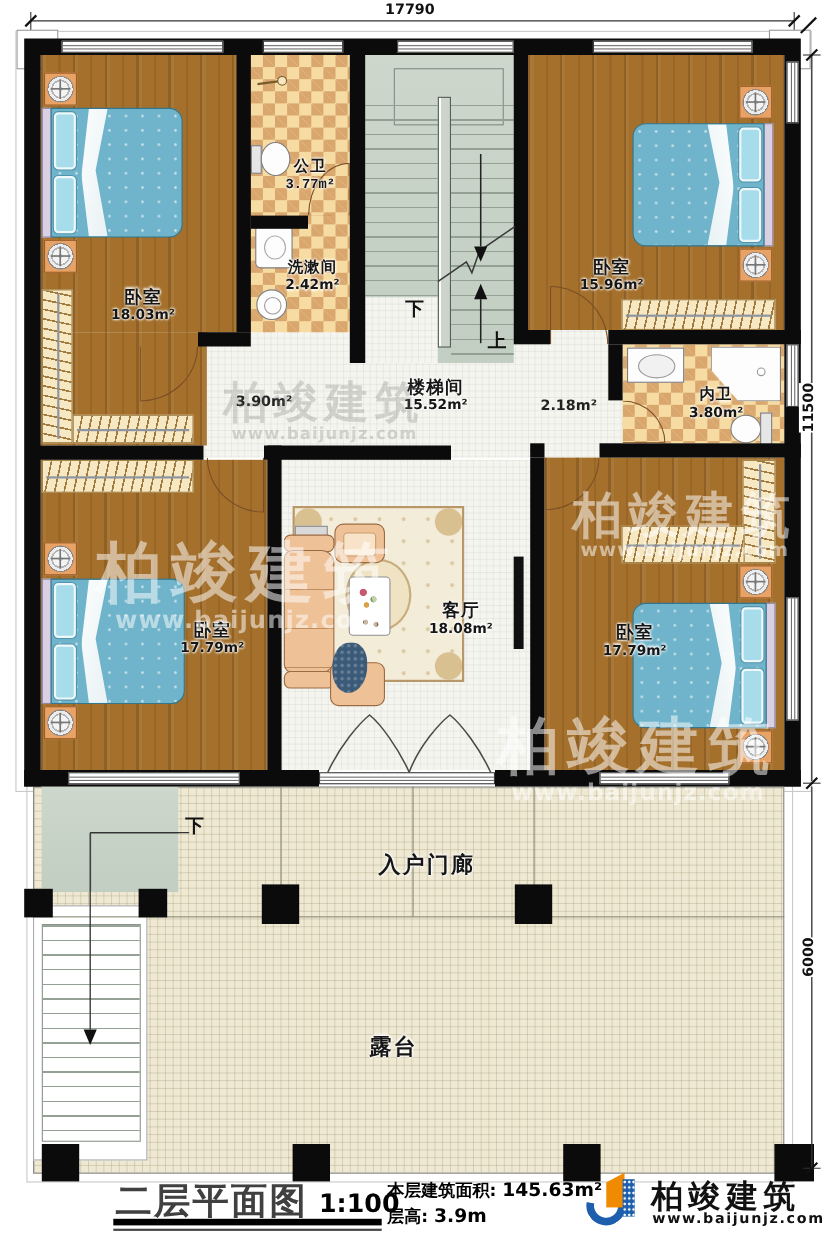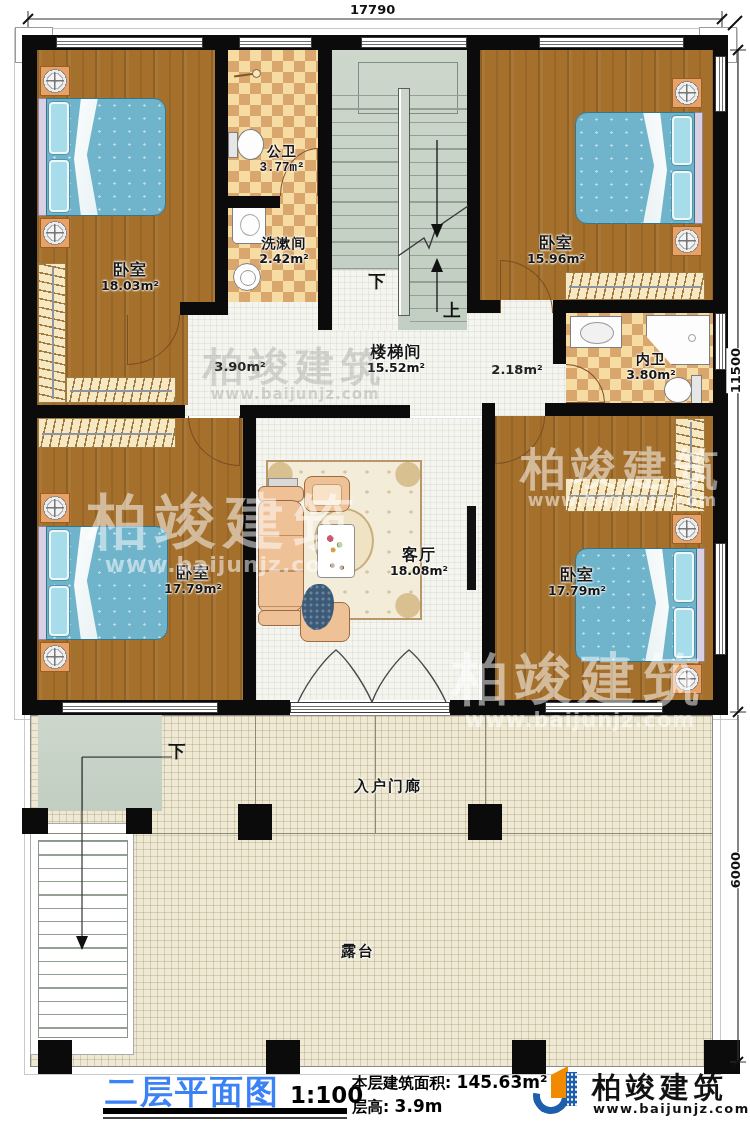--- a/index.html
+++ b/index.html
@@ -28,21 +28,21 @@
   .win-h::before{top:32%;} .win-h::after{top:64%;}
   .win-v::before,.win-v::after{content:'';position:absolute;top:0;bottom:0;width:1px;background:#6e6e6e;}
   .win-v::before{left:32%;} .win-v::after{left:64%;}
   .door{position:absolute;border:0 solid #7a4e26;box-sizing:border-box;background:transparent;}
   .rlabel{position:absolute;transform:translate(-50%,-50%);text-align:center;font-weight:bold;color:#161616;
     text-shadow:0 1px 2px rgba(255,255,255,.9),0 -1px 2px rgba(255,255,255,.9),1px 0 2px rgba(255,255,255,.9);
     white-space:nowrap;line-height:1.12;}
   .rname{font-size:16px;letter-spacing:1px;display:block;}
   .rarea{font-size:12.5px;display:block;}
   .sm .rname{font-size:14px;}
-  .solo{font-size:15px;letter-spacing:2px;text-align:center;}
+  .solo{font-size:20px;letter-spacing:2px;text-align:center;}
   .hnum{position:absolute;transform:translate(-50%,-50%);font-weight:bold;font-size:13px;color:#222;}
   .stair-lab{position:absolute;transform:translate(-50%,-50%);font-weight:bold;font-size:17px;color:#111;}
   .bed{position:absolute;}
   .bed .hb{position:absolute;left:0;top:0;width:9px;height:100%;background:#d9d0e3;border:1px solid #8f87a0;box-sizing:border-box;}
   .bed .mat{position:absolute;left:8px;top:0;right:0;bottom:0;background:#6fb4ca;border:1px solid #35768d;border-radius:0 12px 12px 0;
     background-image:radial-gradient(rgba(255,255,255,.55) 1px,transparent 1.6px);background-size:15px 13px;box-sizing:border-box;}
   .bed .pw{position:absolute;left:11px;width:20px;height:44%;background:#a7dcea;border:2px solid #eef8fb;box-shadow:0 0 0 1px #4f95ab;border-radius:4px;box-sizing:border-box;}
   .bed .pw1{top:4px;} .bed .pw2{bottom:4px;}
   .bed .fold{position:absolute;left:36px;top:1px;bottom:1px;width:34px;background:linear-gradient(100deg,#ffffff,#e8f1f3);
     clip-path:polygon(20% 0,70% 0,38% 48%,70% 100%,20% 100%,0 52%);opacity:.97;}
@@ -59,21 +59,21 @@
   .wd-v::after{content:'';position:absolute;top:3px;bottom:3px;left:50%;width:1.6px;background:#8f959e;}
   .white-fixture{position:absolute;background:#fdfdfd;border:1px solid #7e7e7e;box-sizing:border-box;}
   .wm{position:absolute;text-align:center;font-weight:bold;pointer-events:none;line-height:1.05;}
   .wm .big{display:block;letter-spacing:6px;}
   .wm .url{display:block;letter-spacing:1px;}
   .wm-white{color:rgba(255,255,255,.52);}
   .wm-gray{color:rgba(110,110,110,.26);}
   .dimlabel{position:absolute;background:#fff;font-size:13px;font-weight:bold;color:#111;padding:0 3px;line-height:1.1;}
   .dimlabel.vert{writing-mode:vertical-rl;transform:rotate(180deg);}
   svg.overlay{position:absolute;left:0;top:0;pointer-events:none;}
-  .tb-title{position:absolute;font-size:33px;font-weight:bold;color:#3b82f6;letter-spacing:2px;}
+  .tb-title{position:absolute;font-size:33px;font-weight:bold;color:#404040;letter-spacing:2px;}
   .tb-scale{position:absolute;font-size:23px;font-weight:bold;color:#000;}
   .tb-line{position:absolute;background:#000;}
   .tb-info{position:absolute;font-size:15.5px;font-weight:bold;color:#000;white-space:nowrap;}
   .tb-brand{position:absolute;font-size:29px;font-weight:bold;color:#111;letter-spacing:5px;}
   .tb-url{position:absolute;font-size:13px;font-weight:bold;color:#111;letter-spacing:1.5px;}
   .logo-swoosh{position:absolute;width:36px;height:36px;border:7px solid #1e5fad;border-radius:50%;
     border-top-color:transparent;transform:rotate(-35deg);box-sizing:border-box;}
   .logo-b1{position:absolute;background:#f08a00;clip-path:polygon(0 28%,100% 0,100% 100%,0 100%);}
   .logo-b2{position:absolute;background:#1e5fad;background-image:radial-gradient(#fff .8px,transparent 1.2px);background-size:4px 5px;}
 </style>

